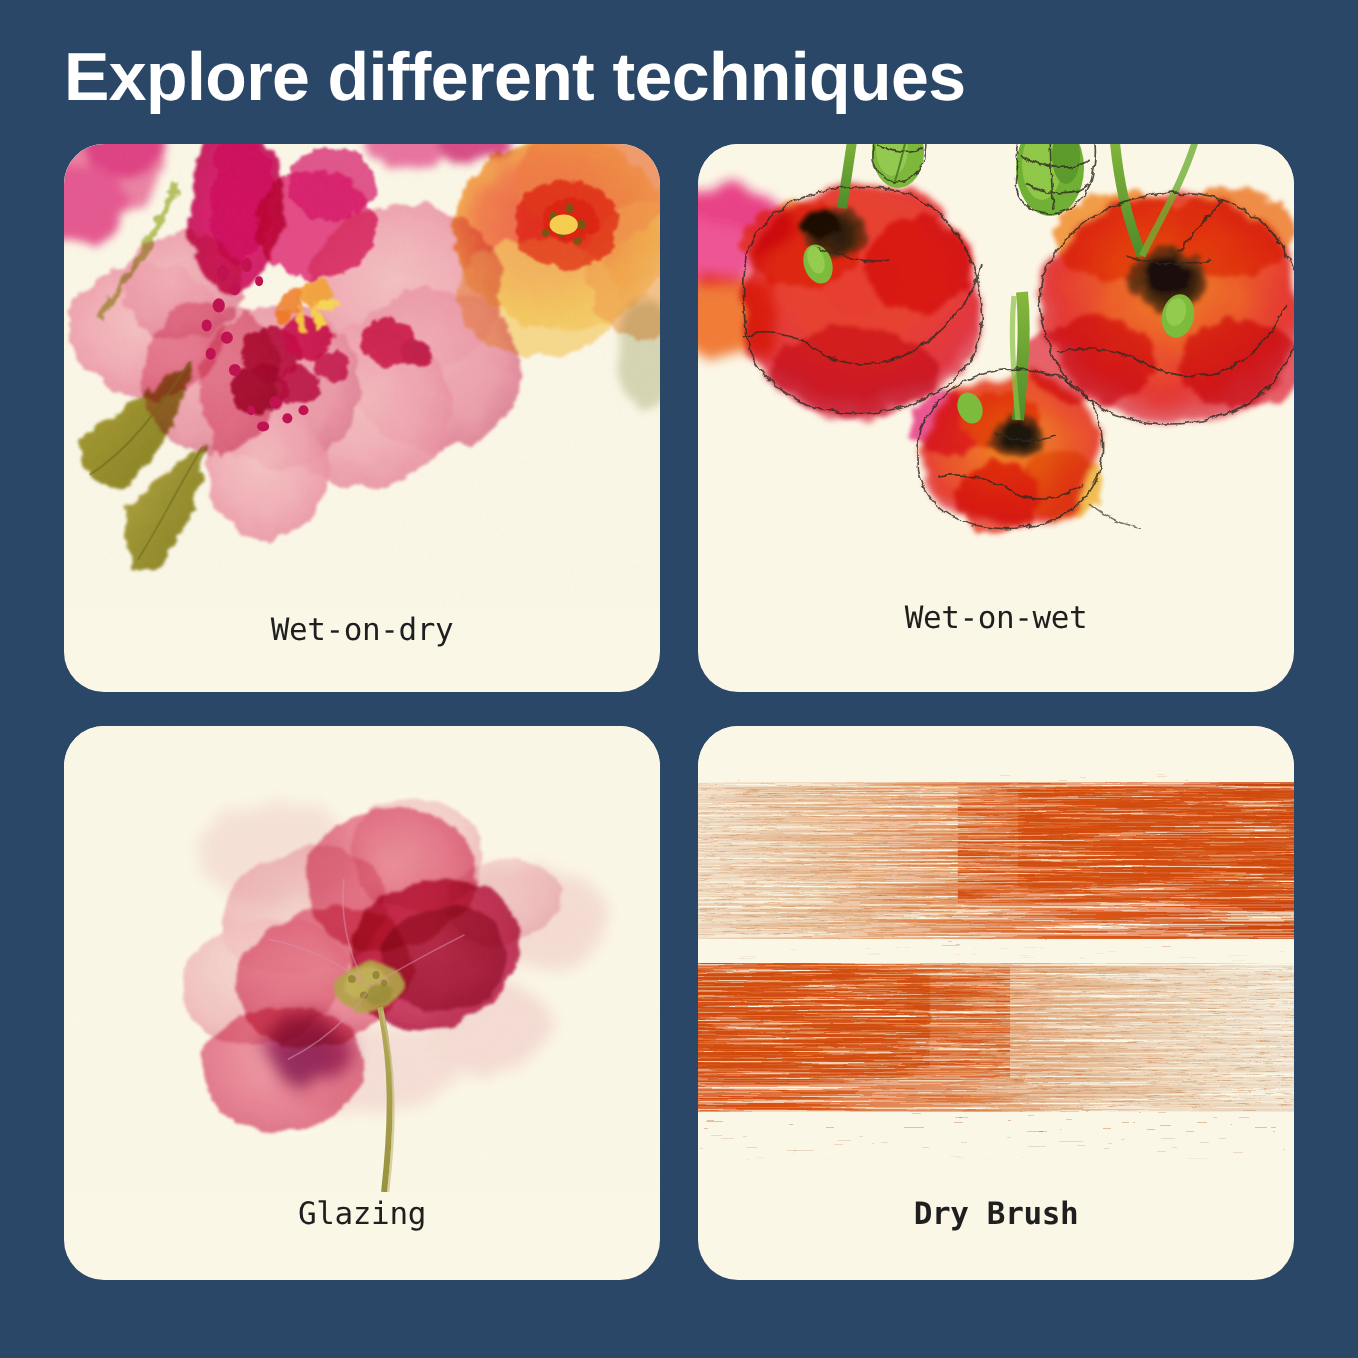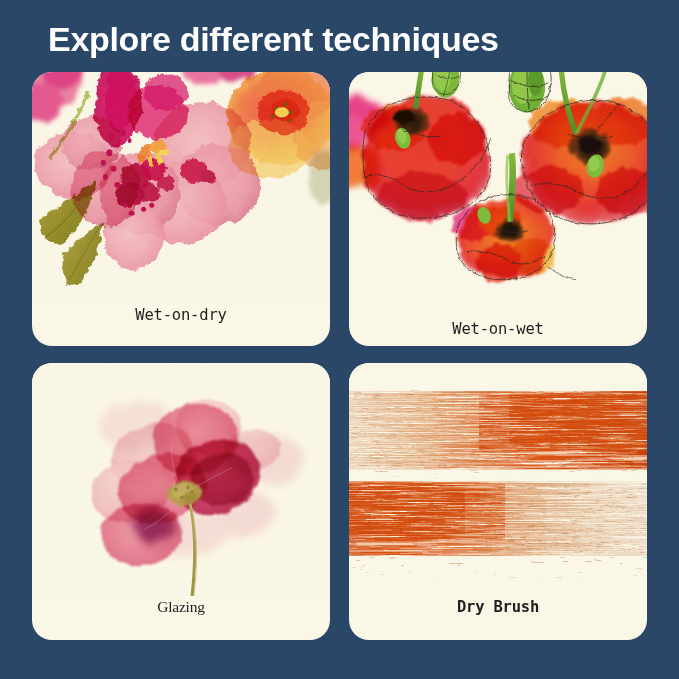--- a/index.html
+++ b/index.html
@@ -19,21 +19,21 @@
   .page {
     width: 679px;
     height: 679px;
     position: relative;
     background: #2a4768;
     padding: 0;
   }
 
   .page-title {
     position: absolute;
-    left: 48px;
+    left: 32px;
     top: 17px;
     font-size: 34px;
     font-weight: bold;
     color: #ffffff;
     letter-spacing: -0.3px;
     line-height: 44px;
     white-space: nowrap;
   }
 
   .grid {
@@ -71,22 +71,22 @@
     font-size: 15.5px;
     color: #1f1f1f;
     letter-spacing: -0.2px;
     padding-bottom: 18px;
     padding-top: 2px;
     position: relative;
     z-index: 5;
   }
 
   .card-1 .card-label { padding-bottom: 22px; }
-  .card-2 .card-label { padding-bottom: 8px; }
-  .card-3 .card-label { padding-bottom: 24px; font-family: Liberation Serif, serif; }
+  .card-2 .card-label { padding-bottom: 28px; }
+  .card-3 .card-label { padding-bottom: 24px; }
   .card-4 .card-label { padding-bottom: 24px; font-weight: bold; }
 
   .art svg { display: block; width: 100%; height: 100%; }
 
   .tex { mix-blend-mode: multiply; }
 </style>
 </head>
 <body>
 
 <div class="page">

